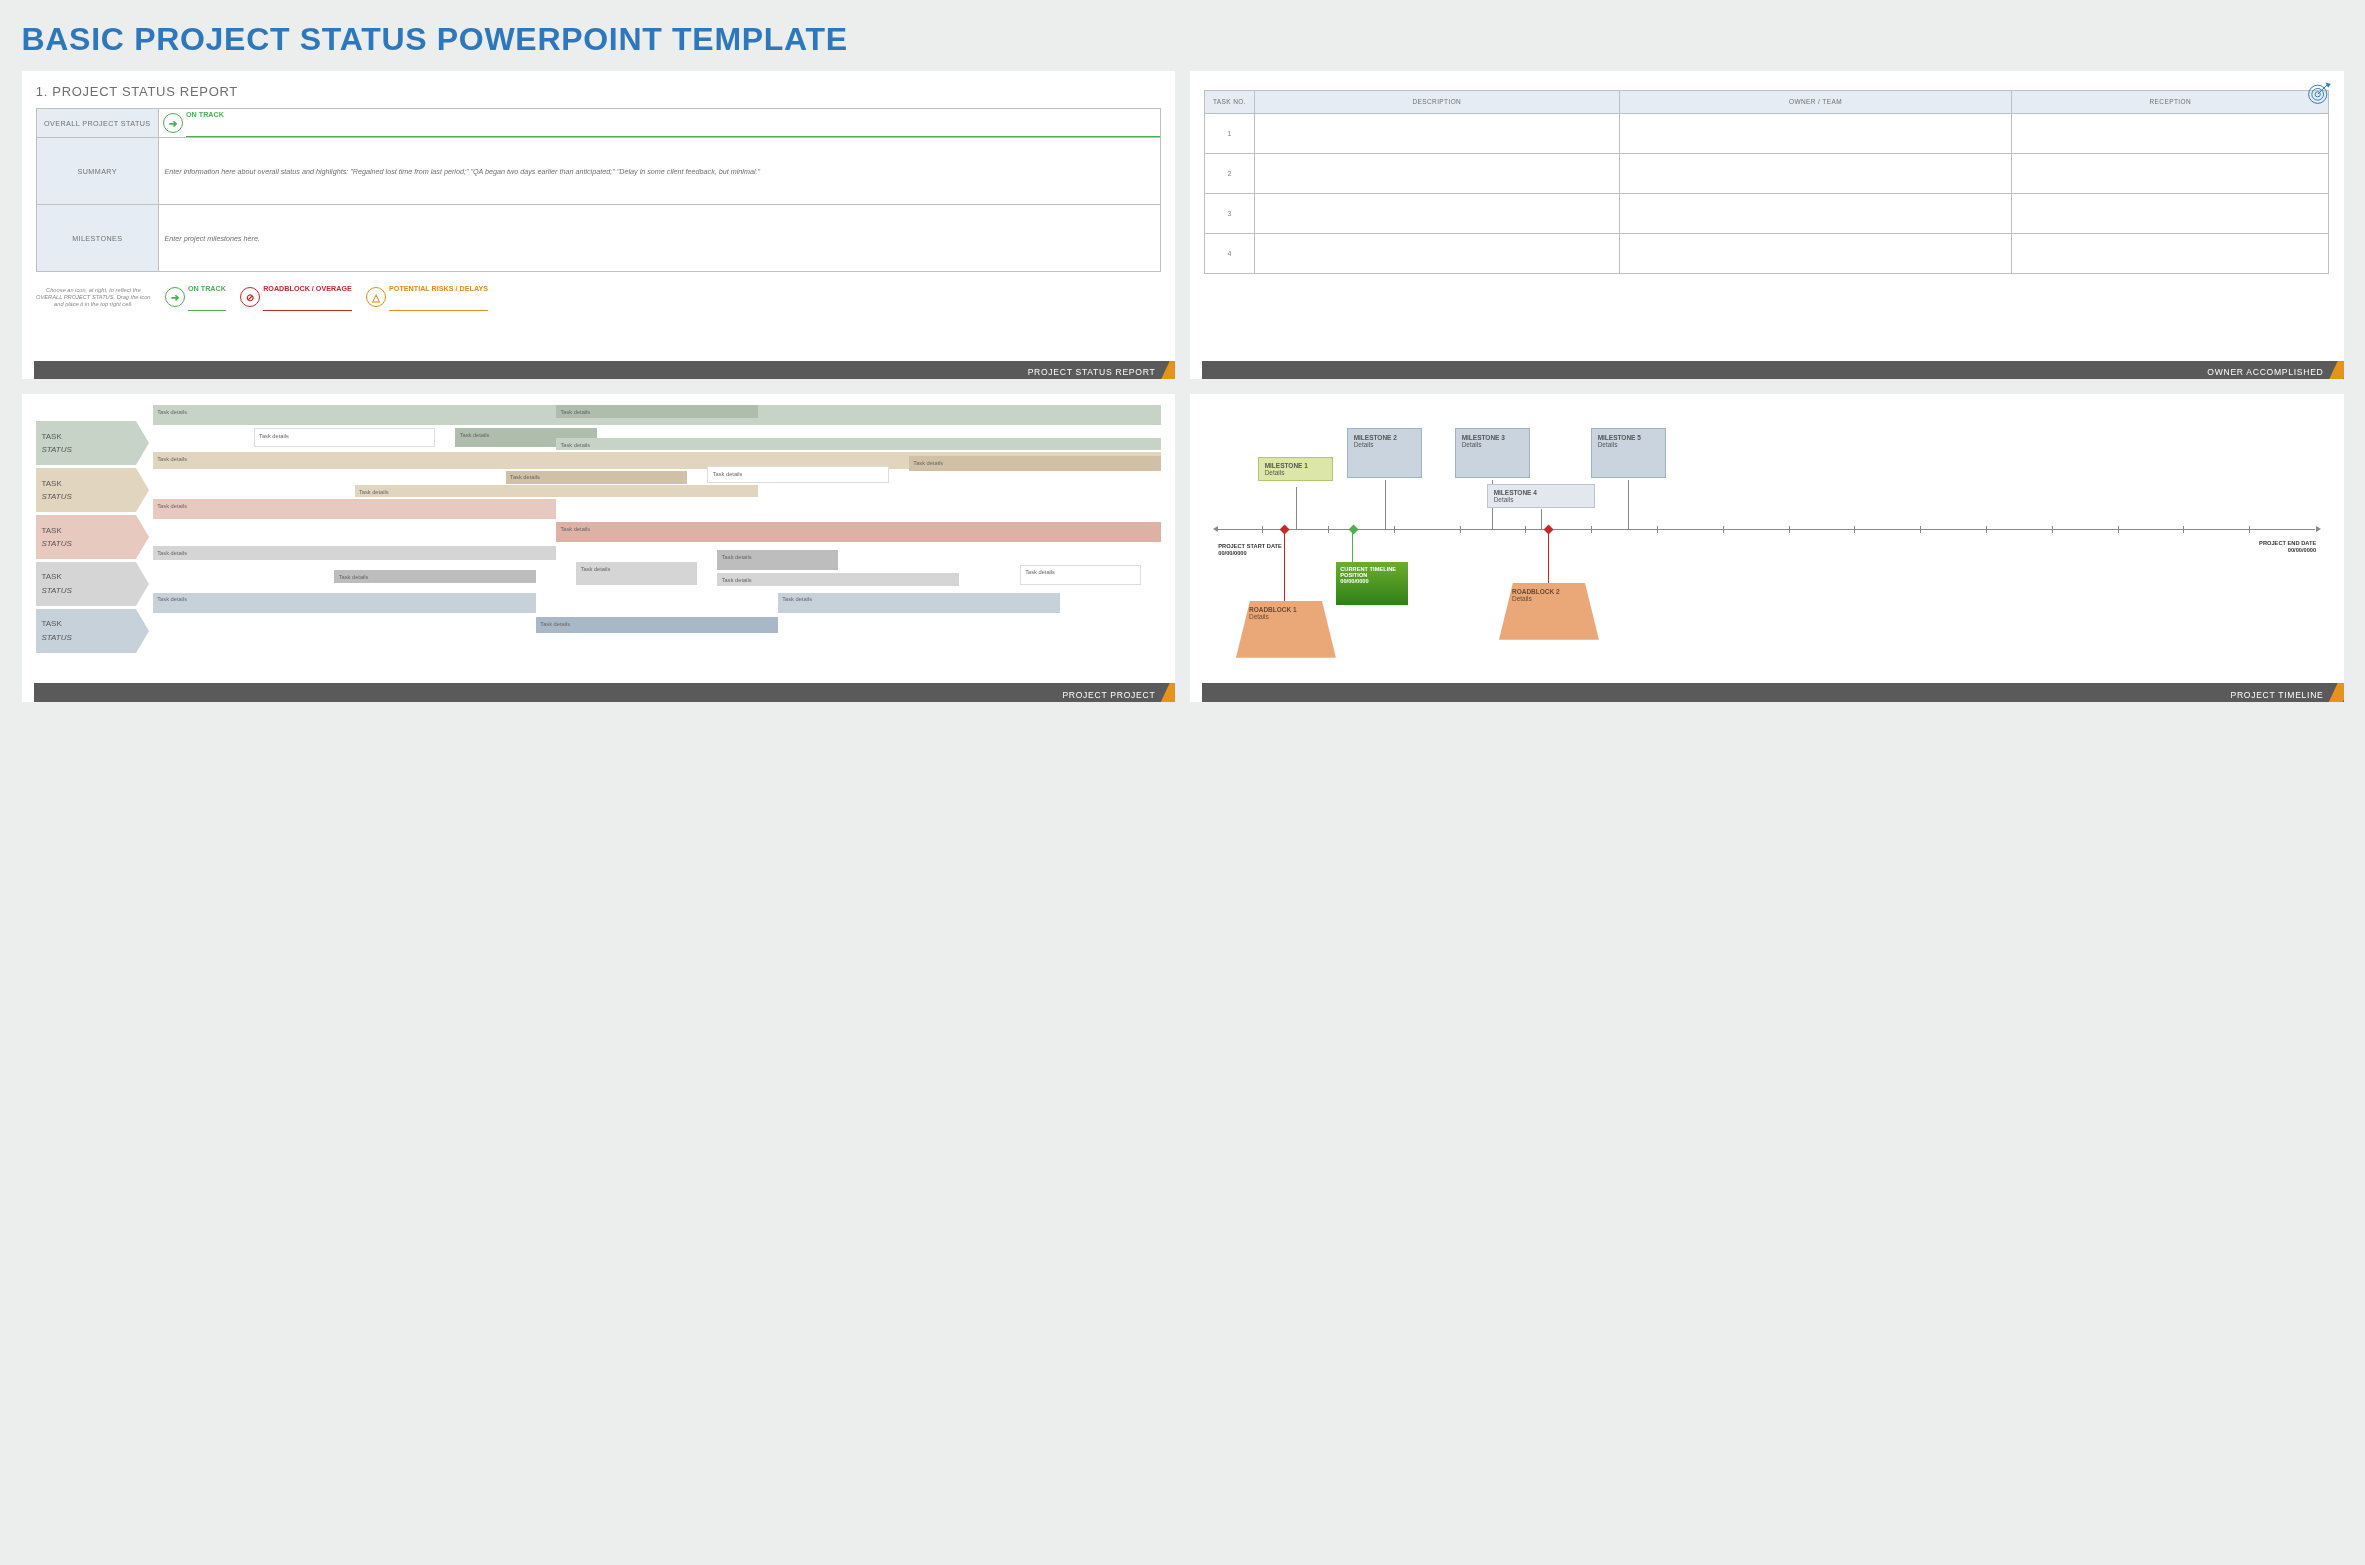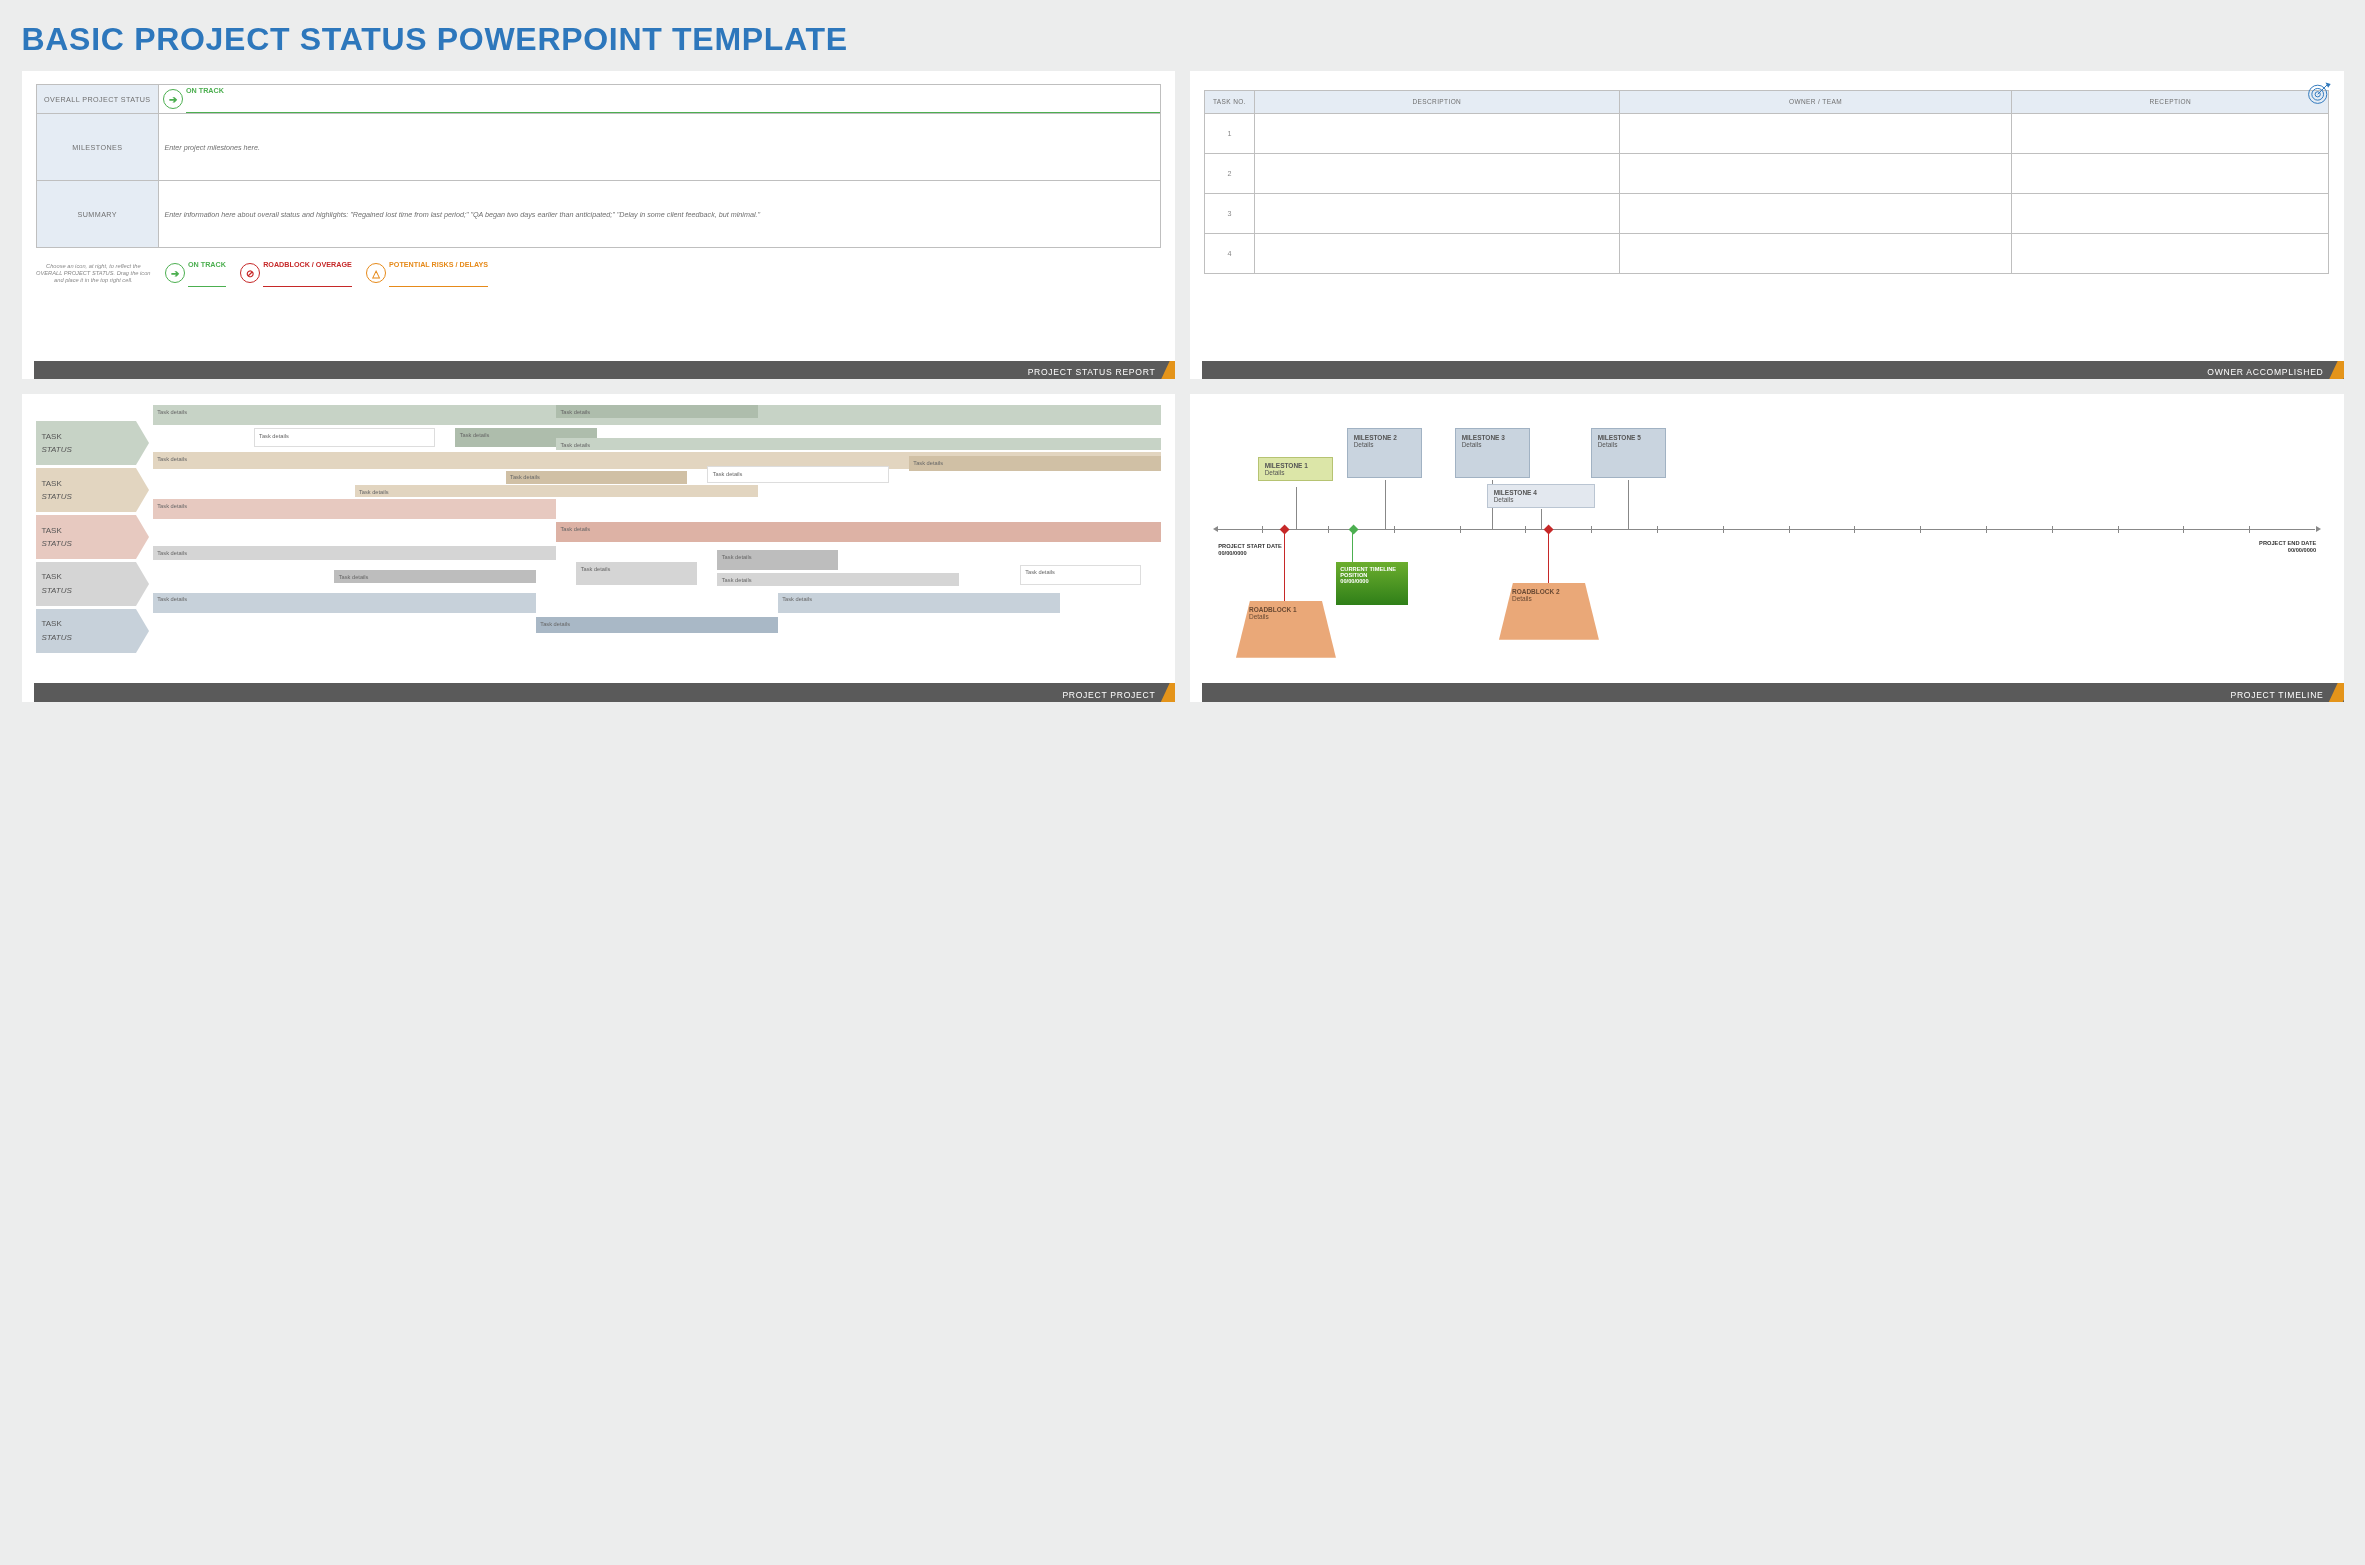--- a/index.html
+++ b/index.html
@@ -76,38 +76,39 @@
   .axis-lbl { position:absolute; font-size:5.7px; font-weight:700; color:#333; line-height:1.3;}
 </style>
 </head>
 <body>
 
 <div class="title">BASIC PROJECT STATUS POWERPOINT TEMPLATE</div>
 
 <div class="grid">
 
   <div class="slide">
+    <div class="slide-h">1. PROJECT STATUS REPORT</div>
     <table class="s1-table">
       <tbody>
           <tr>
         <td class="s1-left s1-r1">OVERALL PROJECT STATUS</td>
         <td class="s1-r1">
           <div class="status-chip st-green" style="margin-left:4.3px;">
             <span class="ico">➔</span>
             <span class="chip-line">ON TRACK</span>
           </div>
         </td>
       </tr>
       <tr>
+        <td class="s1-left s1-r2">SUMMARY</td>
+        <td class="s1-r2 s1-txt">Enter information here about overall status and highlights: "Regained lost time from last period;" "QA began two days earlier than anticipated;" "Delay in some client feedback, but minimal."</td>
+      </tr>
+      <tr>
         <td class="s1-left s1-r3">MILESTONES</td>
         <td class="s1-r3 s1-txt">Enter project milestones here.</td>
-      </tr>
-      <tr>
-        <td class="s1-left s1-r2">SUMMARY</td>
-        <td class="s1-r2 s1-txt">Enter information here about overall status and highlights: "Regained lost time from last period;" "QA began two days earlier than anticipated;" "Delay in some client feedback, but minimal."</td>
       </tr>
     </tbody>
       </table>
     <div class="status-row">
       <div class="status-hint">Choose an icon, at right, to reflect the OVERALL PROJECT STATUS. Drag the icon and place it in the top right cell.</div>
       <div class="status-chip st-green">
         <span class="ico">➔</span>
         <span class="chip-line">ON TRACK</span>
       </div>
       <div class="status-chip st-red">

